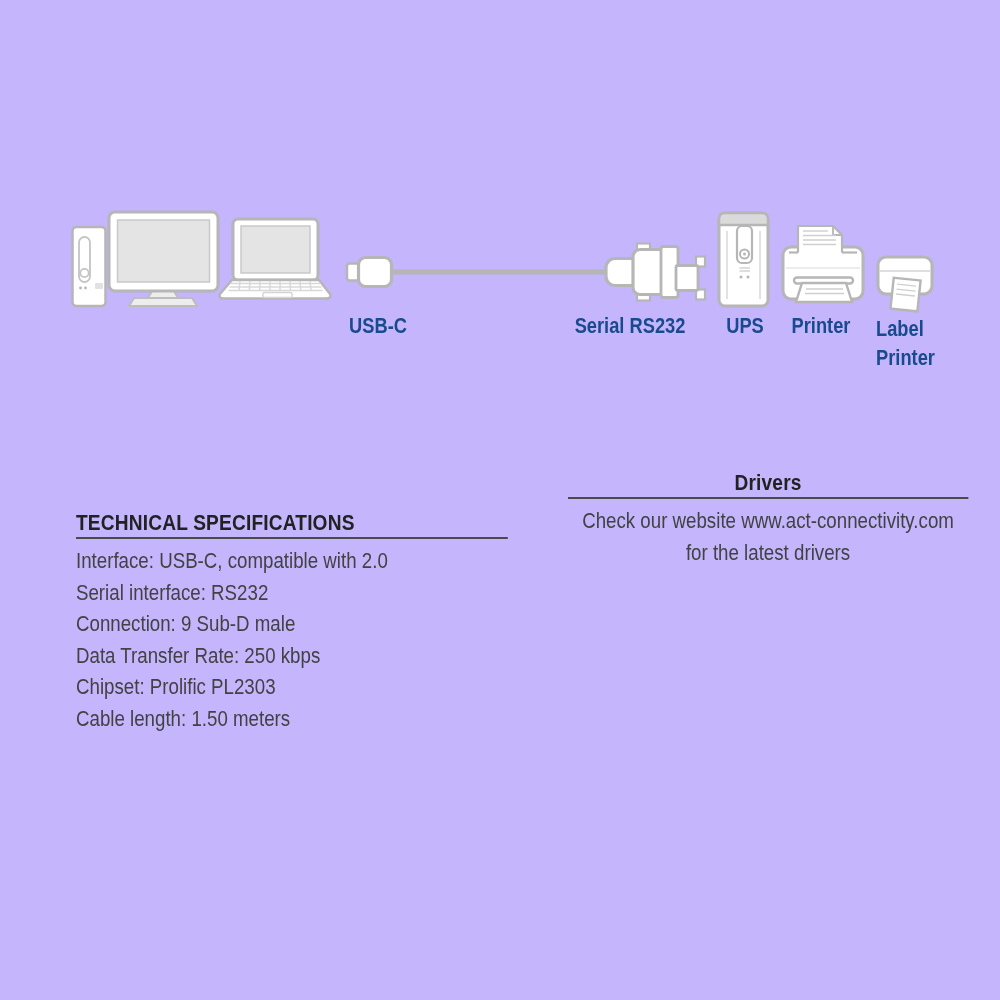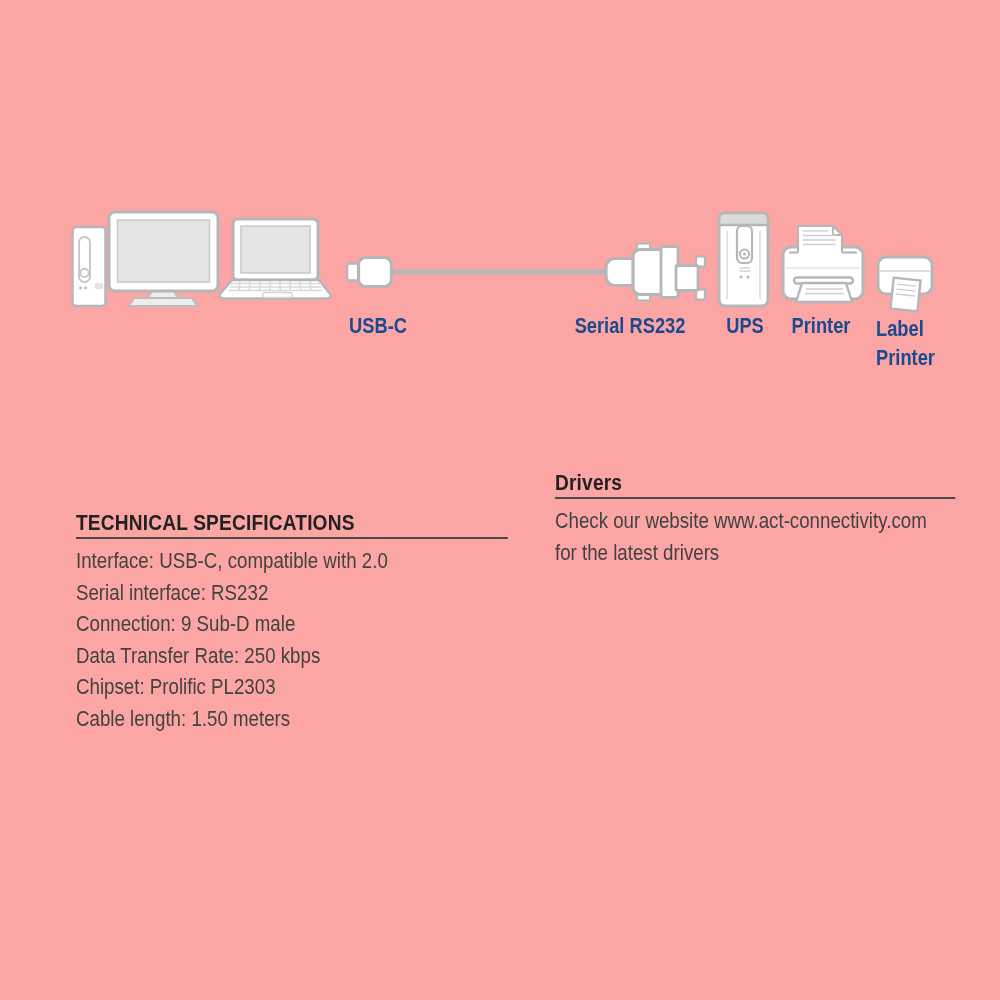--- a/index.html
+++ b/index.html
@@ -5,21 +5,21 @@
   :root{
     --label-blue:#1a4a8e;
     --device-line-gray:#b6b6b6;
     --screen-gray:#e4e4e4;
     --body-text:#424242;
     --heading-text:#222222;
     --rule-gray:#4a4a4a;
   }
   html,body{margin:0;padding:0;background:#ffffff;}
   body{font-family:"Liberation Sans",sans-serif;}
-  .canvas{position:relative;width:1000px;height:1000px;background:#fca5a5;overflow:hidden;}
+  .canvas{position:relative;width:1000px;height:1000px;background:#c4b5fd;overflow:hidden;}
 
   
   .art{position:absolute;left:0;top:0;width:1000px;height:400px;}
   .st{fill:#ffffff;stroke:var(--device-line-gray);stroke-width:3;}
   .sw25{stroke-width:2.5;} .sw22{stroke-width:2.2;} .sw32{stroke-width:3.2;} .sw28{stroke-width:2.8;} .sw24{stroke-width:2.4;}
   .scr{fill:var(--screen-gray);stroke:#c9c9c9;stroke-width:1.5;}
   .thin{stroke:#d8d8d8;stroke-width:1.5;fill:none;}
   .thin2{stroke:#cfcfcf;stroke-width:1.4;fill:none;}
   .stand{fill:#ededed;stroke:#bdbdbd;stroke-width:2;}
   .dotfill{fill:#b6b6b6;}
@@ -36,21 +36,21 @@
   .lbl-usbc{left:318px;width:120px;}
   .lbl-serial{left:530px;width:200px;}
   .lbl-ups{left:700px;width:90px;}
   .lbl-printer{left:761px;width:120px;}
   .lbl-labelprinter{left:876px;width:120px;text-align:left;transform-origin:left top;line-height:28.5px;}
   .lbl-line{display:block;}
 
   
   .col{position:absolute;top:471px;}
   .col-specs{left:76px;width:432px;margin-top:40px;}
-  .col-drivers{left:555px;width:400px;}
+  .col-drivers{left:568px;width:400px;text-align:center;}
   .cond{transform:scaleX(0.85);transform-origin:0 0;width:117.65%;}
   .col h2{
     margin:0;font-size:22.5px;line-height:23px;font-weight:bold;
     color:var(--heading-text);letter-spacing:0.2px;
     padding-bottom:3px;border-bottom:2px solid var(--rule-gray);
   }
   .spec-list{list-style:none;margin:6px 0 0;padding:0;
     font-size:22px;line-height:31.5px;color:var(--body-text);}
   .drv-text{margin:6px 0 0;font-size:22px;line-height:31.5px;color:var(--body-text);}
 </style>

